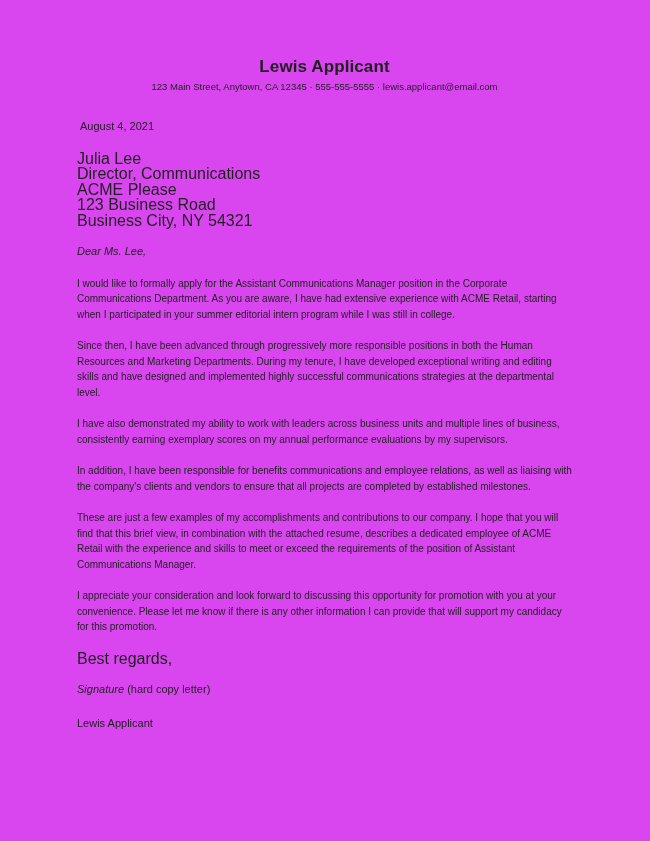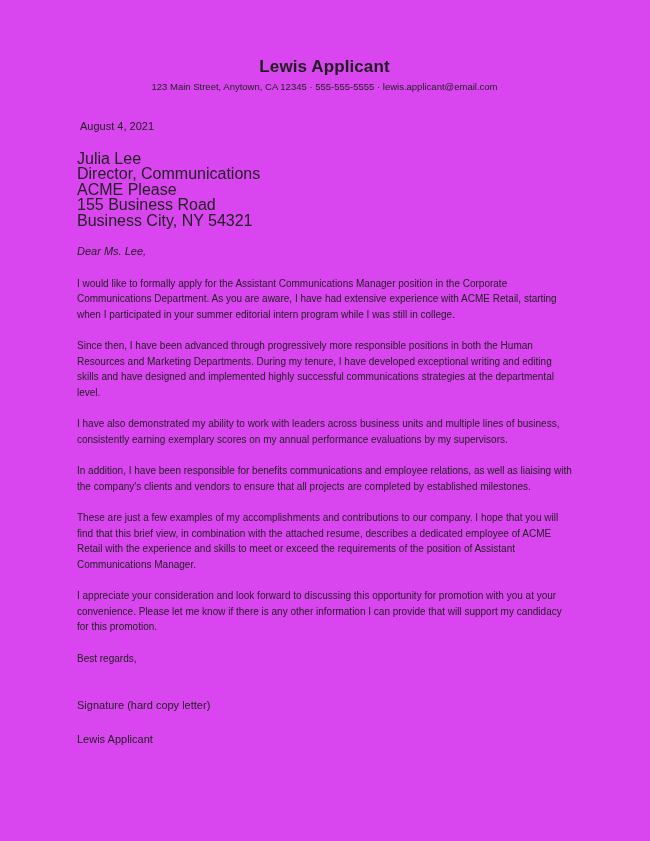--- a/index.html
+++ b/index.html
@@ -50,30 +50,31 @@
     line-height: 15.5px;
     margin: 0 0 16px 0;
   }
   .salutation {
     font-size: 11px;
     line-height: 15.5px;
     margin-bottom: 16px;
     font-style: italic;
   }
   .closing {
-    font-size: 10px;
+    font-size: 16px;
     line-height: 15.5px;
-    margin-bottom: 32px;
+    margin-bottom: 16px;
   }
   .signature-line {
     font-size: 11px;
     line-height: 15.5px;
     margin-bottom: 18px;
   }
   .signature-line .italic {
+    font-style: italic;
   }
   .signed-name {
     font-size: 11px;
     line-height: 15.5px;
   }
 </style>
 </head>
 <body>
 
 <div class="page">
@@ -82,21 +83,21 @@
     <h1 class="sender-name">Lewis Applicant</h1>
     <div class="sender-contact">123 Main Street, Anytown, CA 12345 · 555-555-5555 · lewis.applicant@email.com</div>
   </div>
 
   <div class="date-line">August 4, 2021</div>
 
   <div class="recipient-block">
     <div>Julia Lee</div>
     <div>Director, Communications</div>
     <div>ACME Please</div>
-    <div>155 Business Road</div>
+    <div>123 Business Road</div>
     <div>Business City, NY 54321</div>
   </div>
 
   <div class="salutation">Dear Ms. Lee,</div>
 
   <p class="body-text">I would like to formally apply for the Assistant Communications Manager position in the Corporate Communications Department. As you are aware, I have had extensive experience with ACME Retail, starting when I participated in your summer editorial intern program while I was still in college.</p>
 
   <p class="body-text">Since then, I have been advanced through progressively more responsible positions in both the Human Resources and Marketing Departments. During my tenure, I have developed exceptional writing and editing skills and have designed and implemented highly successful communications strategies at the departmental level.</p>
 
   <p class="body-text">I have also demonstrated my ability to work with leaders across business units and multiple lines of business, consistently earning exemplary scores on my annual performance evaluations by my supervisors.</p>

